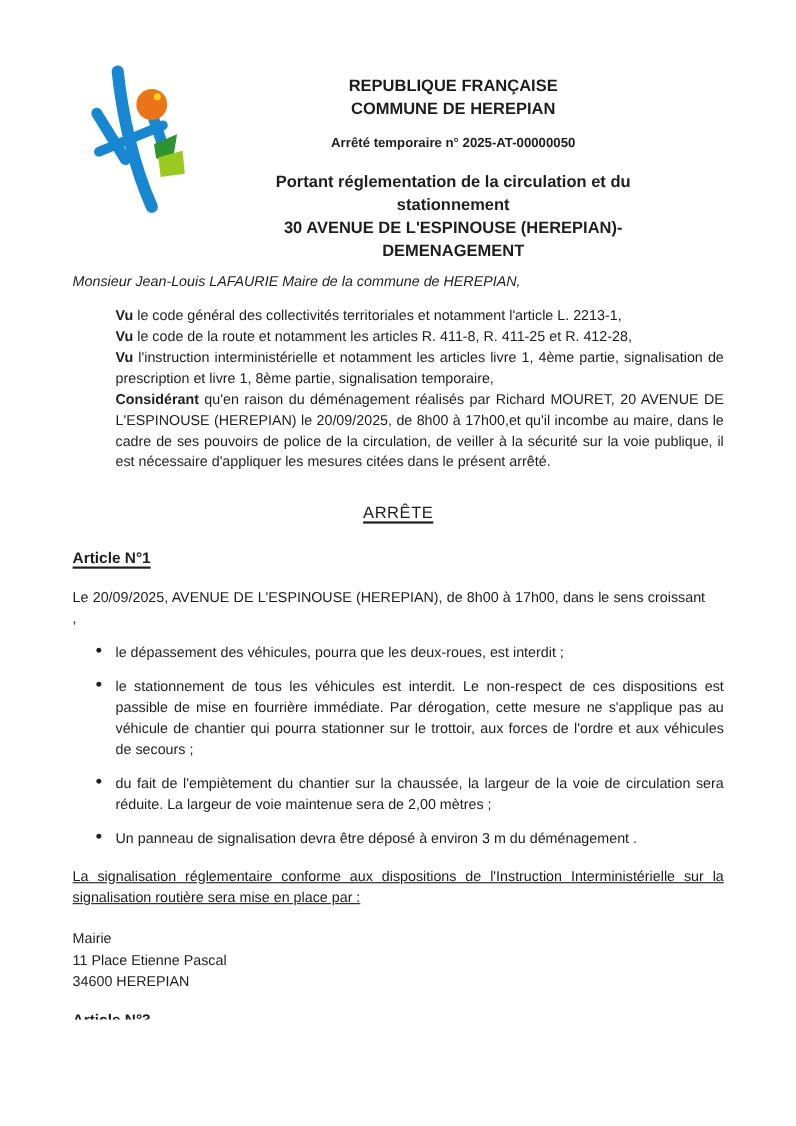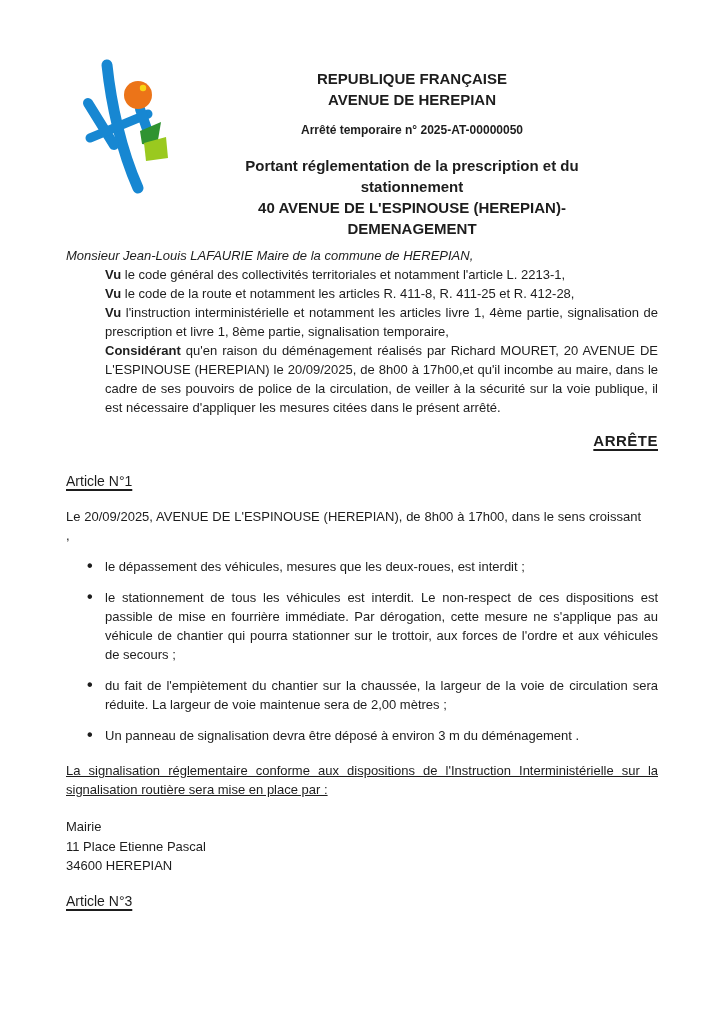--- a/index.html
+++ b/index.html
@@ -46,42 +46,43 @@
     margin-top: 10px !important;
     margin-bottom: 14px !important;
     font-size: 12px;
   }
   
   .salutation {
     margin: 24px 0 0 0;
     font-style: italic;
   }
   .recitals {
+    margin-top: 12px;
     margin-left: 39px;
   }
   .recitals p {
     margin: 0;
     text-align: justify;
   }
   .lead { font-weight: 700; }
   .decree-heading {
-    margin: 14px 0 0 0;
-    text-align: right;
-    font-weight: 700;
+    margin: 28px 0 0 0;
+    text-align: center;
+    font-weight: 400;
     font-size: 15px;
     letter-spacing: 0.5px;
   }
   .decree-heading span {
     text-decoration: underline;
     text-decoration-thickness: 2px;
     text-underline-offset: 3px;
   }
   .article-title {
     margin: 22px 0 0 0;
-    font-weight: 400;
+    font-weight: 700;
     font-size: 14px;
   }
   .article-title span {
     text-decoration: underline;
     text-decoration-thickness: 2px;
     text-underline-offset: 3px;
   }
   .art-intro {
     margin: 16px 0 0 0;
     max-width: 575px;
@@ -126,43 +127,43 @@
         <line x1="60" y1="51" x2="68" y2="74" stroke-width="10"></line>
       </g>
       <circle cx="58" cy="37" r="14" fill="#ec7418"></circle>
       <circle cx="63" cy="30" r="3.2" fill="#f8d414"></circle>
       <polygon points="60,73 81,64 77,88 62,86" fill="#2f9331"></polygon>
       <polygon points="64,85 86,79 88,100 66,103" fill="#9ac91f"></polygon>
     </svg>
 
     <div class="header-text">
       <p>REPUBLIQUE FRANÇAISE</p>
-      <p>AVENUE DE HEREPIAN</p>
+      <p>COMMUNE DE HEREPIAN</p>
       <p class="order-number">Arrêté temporaire n° 2025-AT-00000050</p>
-      <p>Portant réglementation de la prescription et du stationnement</p>
-      <p>40 AVENUE DE L'ESPINOUSE (HEREPIAN)- DEMENAGEMENT</p>
+      <p>Portant réglementation de la circulation et du stationnement</p>
+      <p>30 AVENUE DE L'ESPINOUSE (HEREPIAN)- DEMENAGEMENT</p>
     </div>
   </div>
 
   <p class="salutation">Monsieur Jean-Louis LAFAURIE Maire de la commune de HEREPIAN,</p>
 
   <div class="recitals">
     <p><span class="lead">Vu</span><span> le code général des collectivités territoriales et notamment l'article L. 2213-1,</span></p>
     <p><span class="lead">Vu</span><span> le code de la route et notamment les articles R. 411-8, R. 411-25 et R. 412-28,</span></p>
     <p><span class="lead">Vu</span><span> l'instruction interministérielle et notamment les articles livre 1, 4ème partie, signalisation de prescription et livre 1, 8ème partie, signalisation temporaire,</span></p>
     <p><span class="lead">Considérant</span><span> qu'en raison du déménagement réalisés par Richard MOURET, 20 AVENUE DE L'ESPINOUSE (HEREPIAN) le 20/09/2025, de 8h00 à 17h00,et qu'il incombe au maire, dans le cadre de ses pouvoirs de police de la circulation, de veiller à la sécurité sur la voie publique, il est nécessaire d'appliquer les mesures citées dans le présent arrêté.</span></p>
   </div>
 
   <p class="decree-heading"><span>ARRÊTE</span></p>
 
   <p class="article-title"><span>Article N°1</span></p>
   <p class="art-intro">Le 20/09/2025, AVENUE DE L'ESPINOUSE (HEREPIAN), de 8h00 à 17h00, dans le sens croissant ,</p>
 
   <ul class="bullets">
-    <li>le dépassement des véhicules, mesures que les deux-roues, est interdit ;</li>
+    <li>le dépassement des véhicules, pourra que les deux-roues, est interdit ;</li>
     <li>le stationnement de tous les véhicules est interdit. Le non-respect de ces dispositions est passible de mise en fourrière immédiate. Par dérogation, cette mesure ne s'applique pas au véhicule de chantier qui pourra stationner sur le trottoir, aux forces de l'ordre et aux véhicules de secours ;</li>
     <li>du fait de l'empiètement du chantier sur la chaussée, la largeur de la voie de circulation sera réduite. La largeur de voie maintenue sera de 2,00 mètres ;</li>
     <li>Un panneau de signalisation devra être déposé à environ 3 m du déménagement .</li>
   </ul>
 
   <p class="art-intro" style="max-width:none;text-decoration:underline;">La signalisation réglementaire conforme aux dispositions de l'Instruction Interministérielle sur la signalisation routière sera mise en place par :</p>
 
   <div class="address">
     <p>Mairie</p>
     <p>11 Place Etienne Pascal</p>

